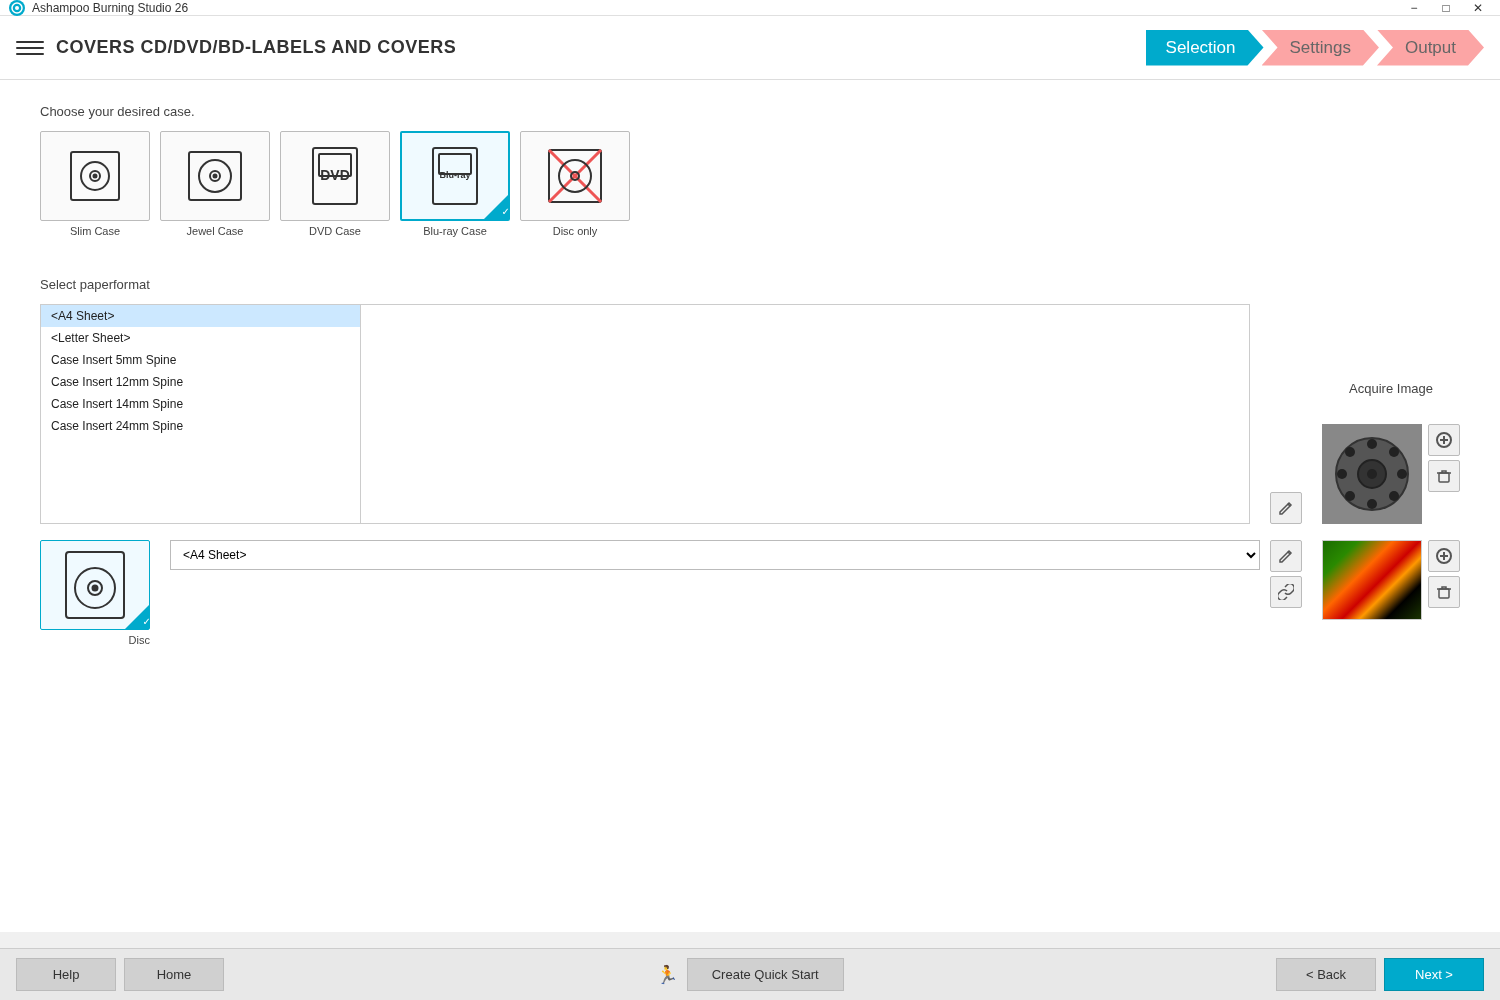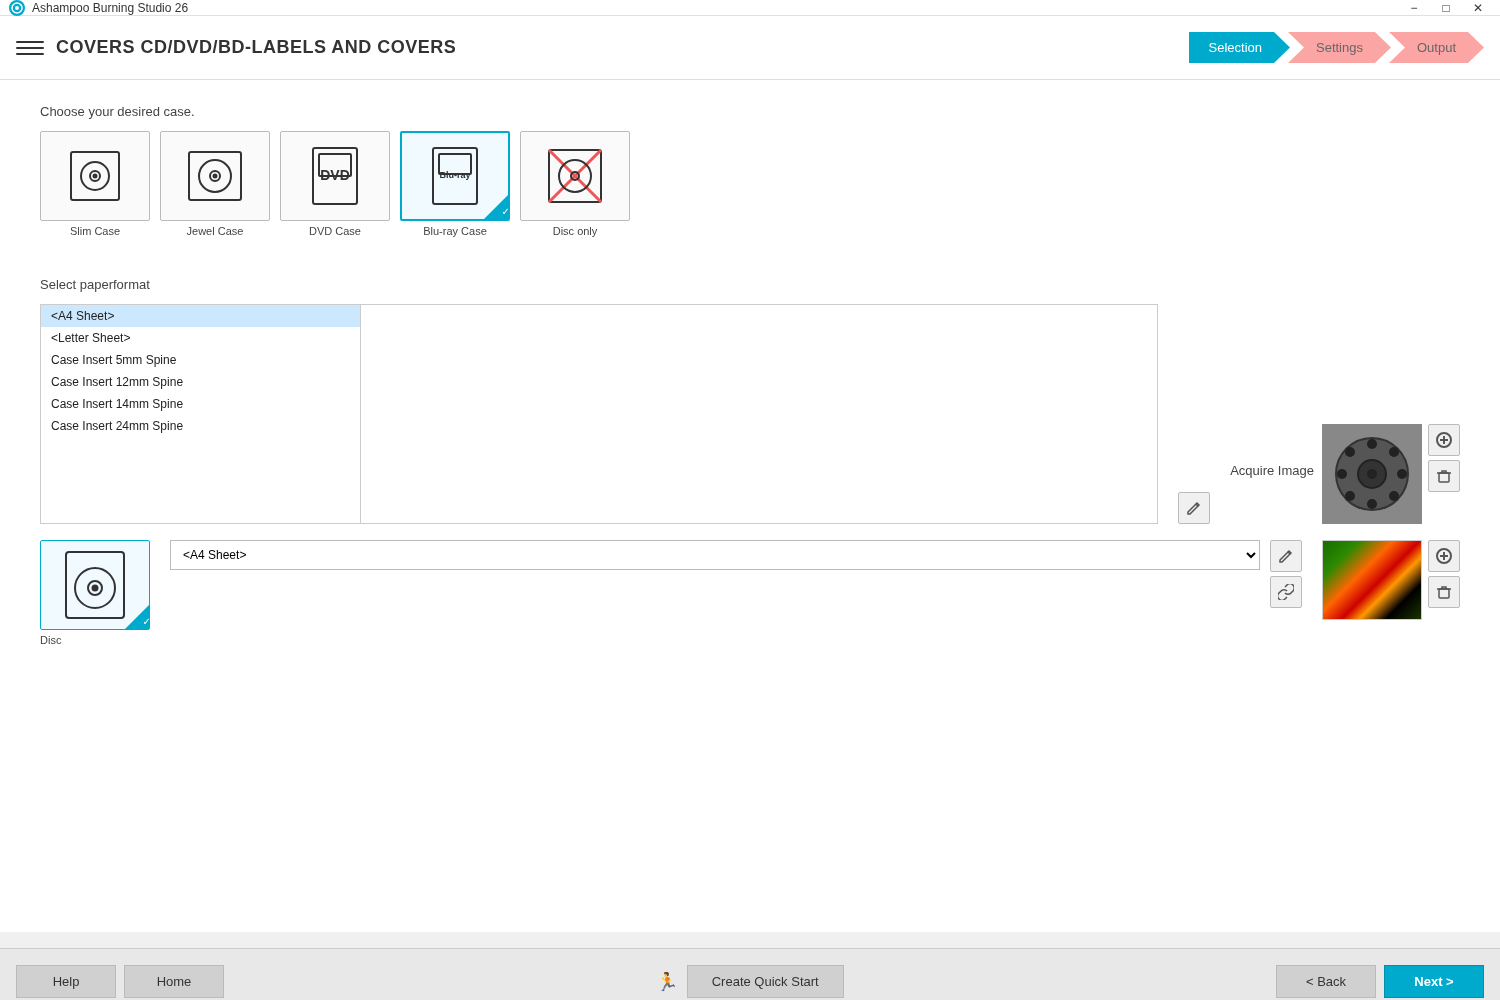--- a/index.html
+++ b/index.html
@@ -28,21 +28,21 @@
       align-items: center;
       padding: 0 16px;
       border-bottom: 1px solid #ddd;
     }
     .hamburger { width: 28px; height: 28px; cursor: pointer; display: flex; flex-direction: column; justify-content: center; gap: 4px; margin-right: 12px; }
     .hamburger span { display: block; height: 2px; background: #333; border-radius: 1px; }
     .page-title { font-size: 18px; font-weight: 600; color: #333; letter-spacing: 0.5px; flex: 1; }
 
     
     .steps { display: flex; align-items: center; }
-    .step { display: flex; align-items: flex-end; padding: 8px 20px; font-size: 13px; font-weight: 500; position: relative; }
+    .step { display: flex; align-items: flex-end; padding: 8px 20px; font-size: 17px; font-weight: 500; position: relative; }
     .step-active { background: #00aacc; color: #fff; clip-path: polygon(0 0, calc(100% - 16px) 0, 100% 50%, calc(100% - 16px) 100%, 0 100%, 16px 50%); padding: 8px 28px; }
     .step-active:first-child { clip-path: polygon(0 0, calc(100% - 16px) 0, 100% 50%, calc(100% - 16px) 100%, 0 100%); padding-left: 20px; }
     .step-inactive { background: #fca5a5; color: #666; clip-path: polygon(0 0, calc(100% - 16px) 0, 100% 50%, calc(100% - 16px) 100%, 0 100%, 16px 50%); padding: 8px 28px; margin-left: -2px; }
 
     
     .section-label { font-size: 13px; color: #444; margin-bottom: 12px; }
     .case-grid { display: flex; gap: 10px; margin-bottom: 40px; }
     .case-item { display: flex; flex-direction: column; align-items: center; cursor: pointer; }
     .case-icon-wrap {
       width: 110px; height: 90px;
@@ -96,28 +96,28 @@
       background: linear-gradient(135deg, #1a6b00 0%, #2a8a00 20%, #ff6600 40%, #cc0000 55%, #ff9900 65%, #000 80%, #1a3300 100%);
       border: 1px solid #ccc;
     }
 
     
     .bottom-bar {
       position: fixed; bottom: 0; left: 0; right: 0;
       height: 52px;
       background: #e8e8e8;
       border-top: 1px solid #ccc;
-      display: flex; align-items: flex-start;
-      padding: 16px 16px;
+      display: flex; align-items: center;
+      padding: 0 16px;
     }
     .bottom-left { display: flex; gap: 8px; }
     .bottom-center { flex: 1; display: flex; align-items: center; justify-content: center; gap: 8px; }
     .bottom-right { display: flex; gap: 8px; }
     .btn-gray { padding: 8px 24px; background: #d0d0d0; border: 1px solid #bbb; cursor: pointer; font-size: 13px; color: #333; min-width: 100px; }
-    .btn-blue { padding: 8px 24px; background: #00aacc; border: 1px solid #0090aa; cursor: pointer; font-size: 13px; color: #fff; font-weight: 700; min-width: 100px; }
+    .btn-blue { padding: 8px 24px; background: #00aacc; border: 1px solid #0090aa; cursor: pointer; font-size: 13px; color: #fff; font-weight: 400; min-width: 100px; }
     .list-row { padding: 4px 10px; font-size: 12px; cursor: pointer; }
     .list-row.active { background: #cce8ff; }
 
     
     .main-content {
       background: #fff;
       padding: 24px 40px;
       height: calc(1000px - 32px - 64px - 52px);
       overflow-y: auto;
     }
@@ -246,21 +246,21 @@
 
     <div style="display:flex; flex-direction:column; gap:4px; padding-top:22px;">
       <button class="icon-btn" title="Edit">
         <svg width="16" height="16" viewBox="0 0 16 16" fill="none" stroke="#555" stroke-width="1.5">
           <path d="M2 12L10 4l2 2L4 14H2v-2z"></path>
           <path d="M10 4l1-1 2 2-1 1"></path>
         </svg>
       </button>
     </div>
 
-    <div style="display:flex; flex-direction:row; align-items:center; gap:8px; padding-top:0;">
+    <div style="display:flex; flex-direction:column; align-items:center; gap:20px; padding-top:0;">
       <p class="section-label" style="margin-bottom:8px;">Acquire Image</p>
       <div style="display:flex; gap:6px; align-items:flex-start;">
 
         <div style="width:100px; height:100px; background:#888; display:flex; align-items:center; justify-content:center;">
           <svg width="80" height="80" viewBox="0 0 80 80">
             <circle cx="40" cy="40" r="36" fill="#555" stroke="#333" stroke-width="2"></circle>
             <circle cx="40" cy="40" r="14" fill="#333" stroke="#222" stroke-width="2"></circle>
             <circle cx="40" cy="40" r="5" fill="#222"></circle>
 
             <circle cx="40" cy="10" r="5" fill="#222"></circle>
@@ -288,21 +288,21 @@
               <path d="M6 5V3h4v2"></path>
             </svg>
           </button>
         </div>
       </div>
     </div>
   </div>
 
   <div style="display:flex; gap:20px; align-items:flex-start; margin-top:16px;">
 
-    <div style="display:flex; flex-direction:column; align-items:flex-start;">
+    <div style="display:flex; flex-direction:column; align-items:flex-end;">
       <div class="disc-icon-wrap">
         <svg width="70" height="70" viewBox="0 0 70 70" fill="none" stroke="#333" stroke-width="2">
           <rect x="6" y="2" width="58" height="66" rx="3"></rect>
           <circle cx="35" cy="38" r="20"></circle>
           <circle cx="35" cy="38" r="7"></circle>
           <circle cx="35" cy="38" r="2.5" fill="#333"></circle>
         </svg>
         <div class="disc-checkmark"></div>
       </div>
       <span class="case-label" style="margin-top:4px;">Disc</span>

